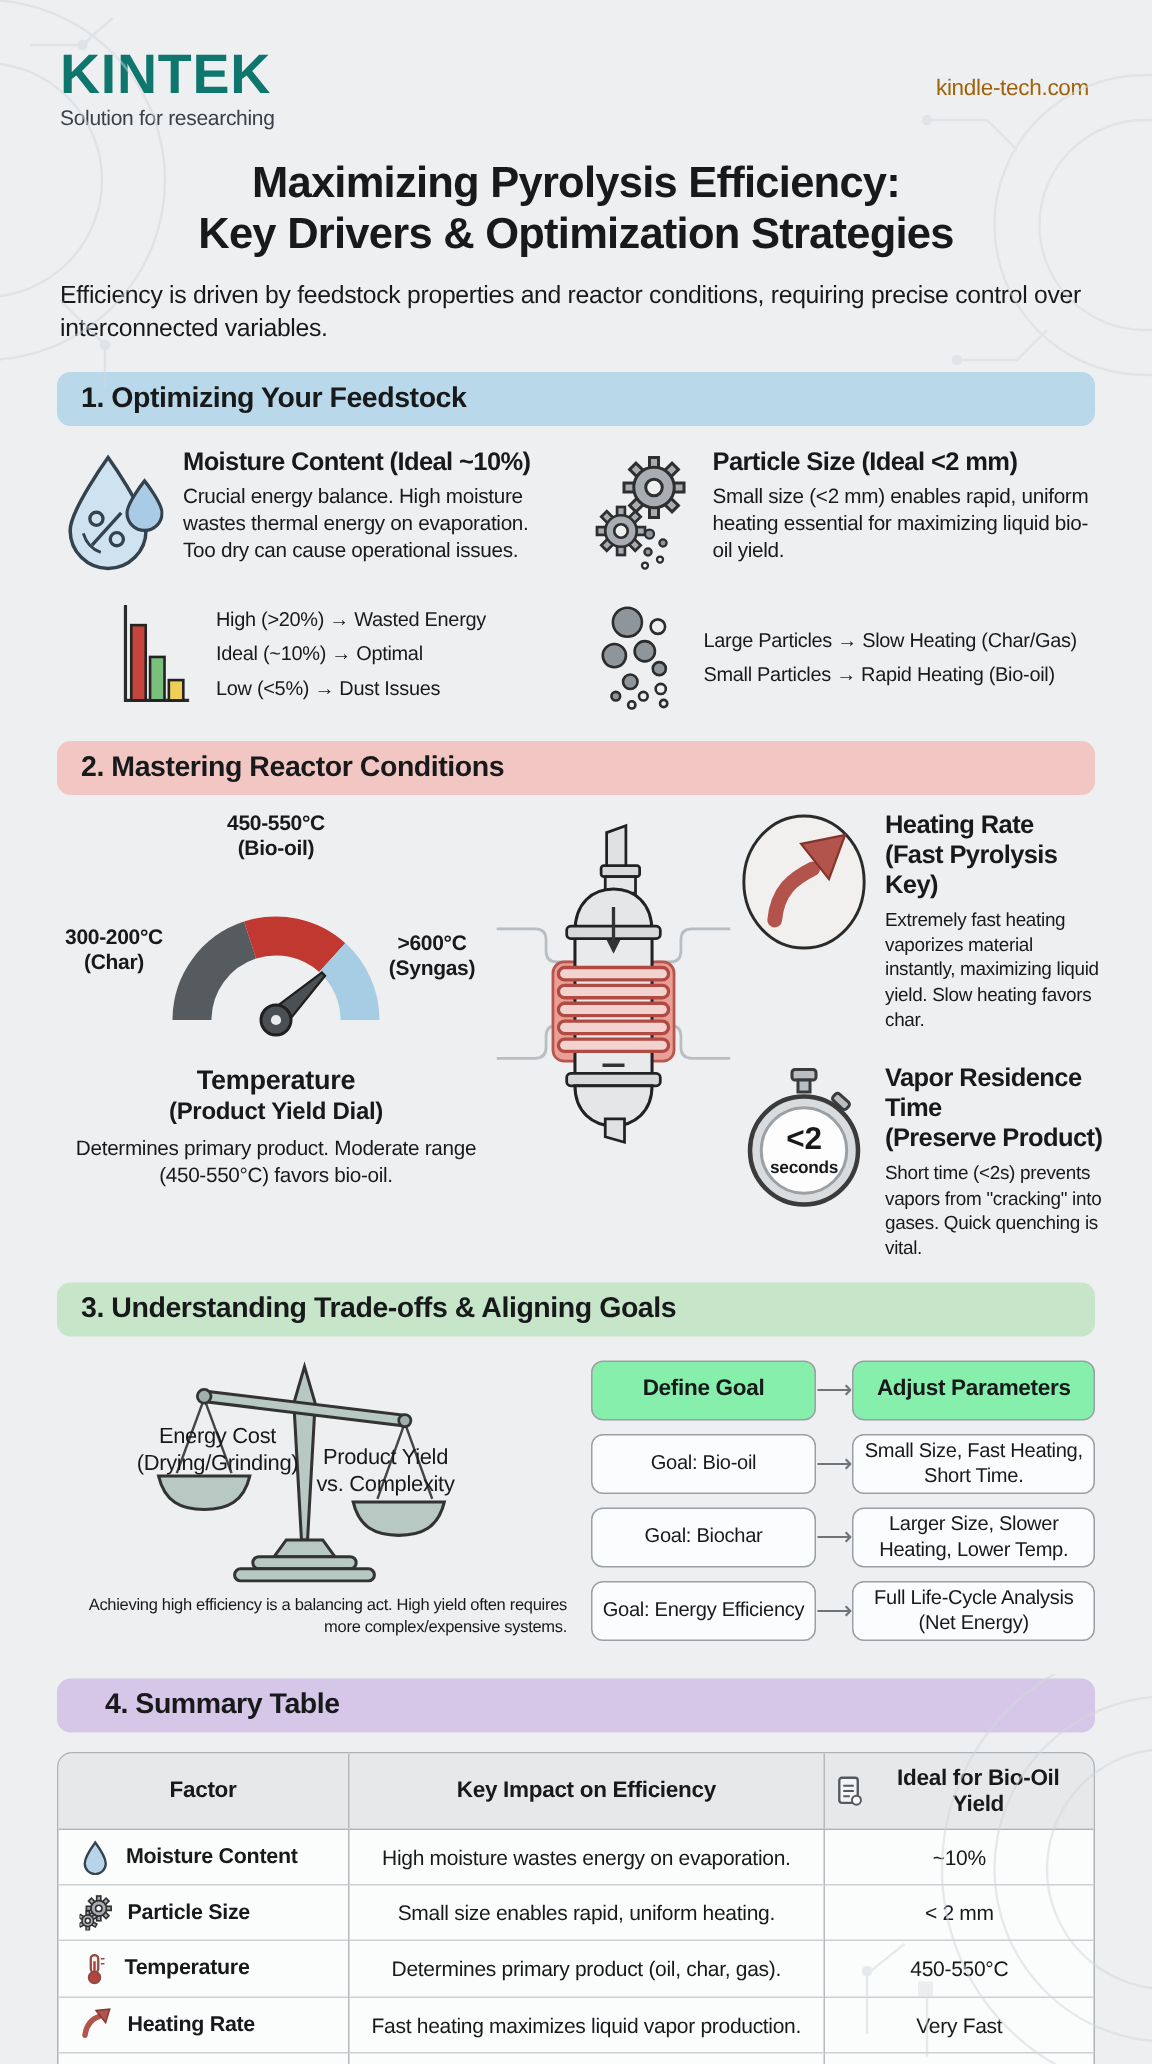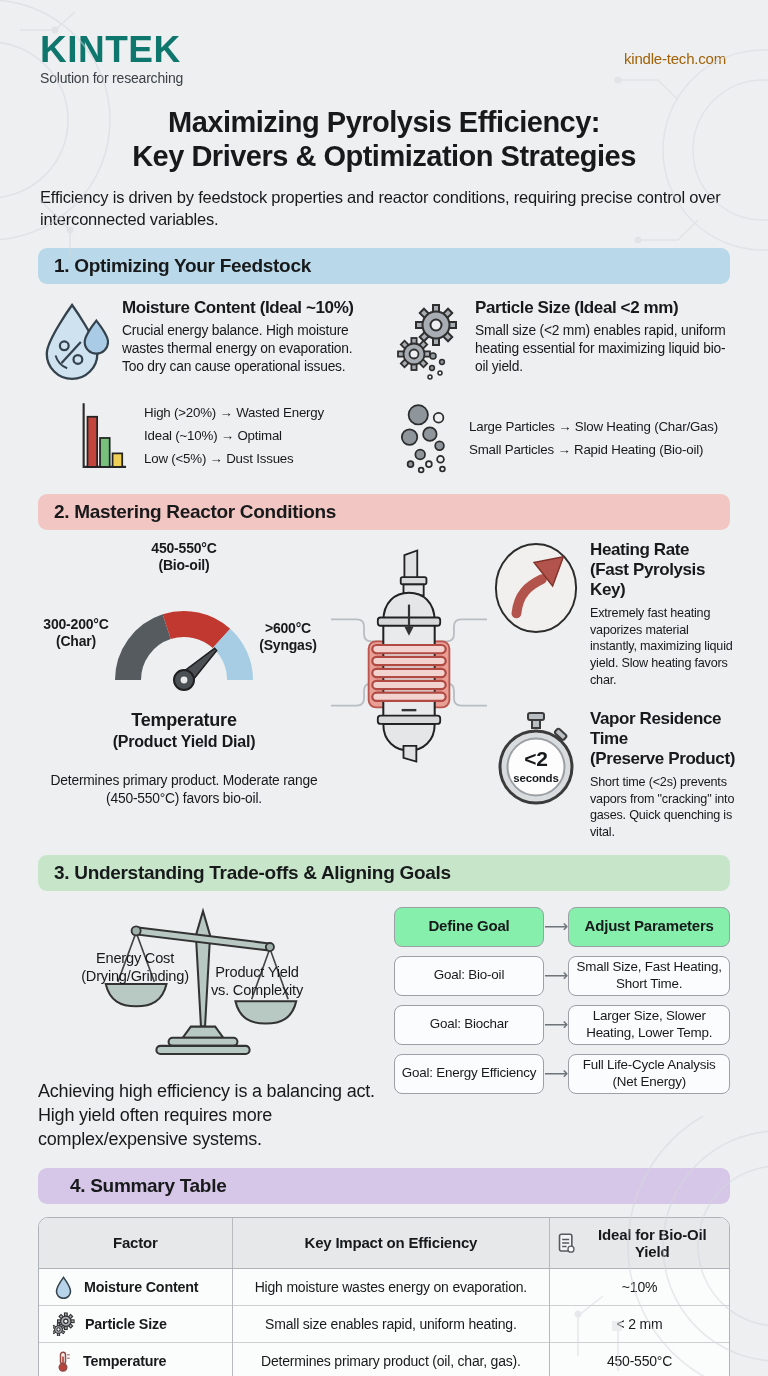--- a/index.html
+++ b/index.html
@@ -29,33 +29,33 @@
   
   .s2{display:flex;padding:0 30px 0 38px;margin-top:10px;}
   .gaugecol{flex:0 0 292px;position:relative;}
   .gaugewrap{position:relative;width:292px;height:168px;}
   .glabel{position:absolute;text-align:center;font-size:14px;font-weight:bold;line-height:1.25;}
   .gl-top{left:0;right:0;top:0;}
   .gl-left{left:0;top:76px;width:76px;}
   .gl-right{right:2px;top:80px;width:80px;}
   .gheads{text-align:center;font-weight:bold;font-size:18px;line-height:1.22;margin-top:2px;}
   .gsub{font-size:16px;}
-  .gbody{text-align:center;font-size:13.8px;line-height:1.32;margin-top:21px;}
+  .gbody{text-align:center;font-size:13.8px;line-height:1.32;margin-top:6px;}
   .reactorcol{flex:0 0 158px;display:flex;justify-content:center;}
   .r2col{flex:1;display:flex;flex-direction:column;gap:20px;padding-left:2px;}
   .r2item{display:flex;gap:8px;align-items:flex-start;}
   .r2icon{flex:0 0 92px;display:flex;justify-content:center;}
   .r2h{font-size:17px;font-weight:bold;line-height:1.18;letter-spacing:-0.4px;}
   .r2b{font-size:12.6px;line-height:1.33;margin-top:5px;max-width:172px;}
   
   .s3{display:flex;padding:0 38px;margin-top:12px;gap:16px;}
   .scalecol{flex:0 0 340px;}
   .scalewrap{position:relative;width:330px;height:152px;}
   .slabel{position:absolute;text-align:center;font-size:14.6px;line-height:1.25;}
-  .scaption{text-align:left;font-size:18px;line-height:1.35;margin-top:24px;}
+  .scaption{text-align:right;font-size:11px;line-height:1.35;margin-top:8px;}
   .flowcol{flex:1;padding-top:4px;}
   .flowrow{display:flex;align-items:center;margin-bottom:9px;}
   .flowbox{border:1.5px solid #9aa0a5;border-radius:8px;background:#fbfcfd;text-align:center;
            font-size:13.4px;line-height:1.25;display:flex;align-items:center;justify-content:center;}
   .fgoal{width:140px;min-height:34px;padding:2px 4px;}
   .fparam{width:150px;min-height:34px;padding:2px 5px;}
   .fhead{background:#86efac;font-weight:bold;font-size:15px;}
   .flowarrow{flex:1;text-align:center;color:#6f7479;font-size:17px;line-height:1;}
   
   .tablewrap{margin:13px 38px 0 38px;border:1.5px solid #aeb3b8;border-radius:10px;overflow:hidden;background:#fbfcfc;}
@@ -352,21 +352,21 @@
           <polygon points="160,8 167,32 162,122 158,122 153,32" fill="#b8c8c2" stroke="#333" stroke-width="2"></polygon>
           <polygon points="94,24 226,40 226,47 94,31" fill="#b8c8c2" stroke="#333" stroke-width="2"></polygon>
           <circle cx="94" cy="27.5" r="4.5" fill="#9fb0aa" stroke="#333" stroke-width="1.8"></circle>
           <circle cx="226" cy="43.5" r="4" fill="#9fb0aa" stroke="#333" stroke-width="1.8"></circle>
           <path d="M64 80 h60 c-4 17 -15 22 -30 22 c-15 0 -26 -5 -30 -22 z" fill="#b8c8c2" stroke="#333" stroke-width="2"></path>
           <path d="M192 97 h60 c-4 17 -15 22 -30 22 c-15 0 -26 -5 -30 -22 z" fill="#b8c8c2" stroke="#333" stroke-width="2"></path>
           <polygon points="148,122 172,122 180,133 140,133" fill="#b8c8c2" stroke="#333" stroke-width="2"></polygon>
           <rect x="126" y="133" width="68" height="8" rx="4" fill="#b8c8c2" stroke="#333" stroke-width="2"></rect>
           <rect x="114" y="141" width="92" height="8" rx="4" fill="#b8c8c2" stroke="#333" stroke-width="2"></rect>
         </svg>
-        <div class="slabel" style="left:12px;top:46px;width:170px;">
+        <div class="slabel" style="left:22px;top:46px;width:170px;">
           <div>Energy Cost</div>
           <div>(Drying/Grinding)</div>
         </div>
         <div class="slabel" style="left:144px;top:60px;width:150px;">
           <div>Product Yield</div>
           <div>vs. Complexity</div>
         </div>
       </div>
       <div class="scaption">Achieving high efficiency is a balancing act. High yield often requires more complex/expensive systems.</div>
     </div>

